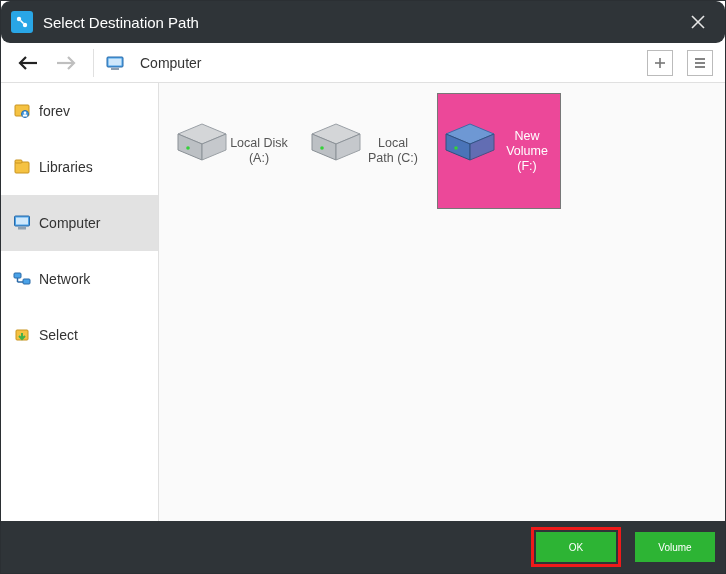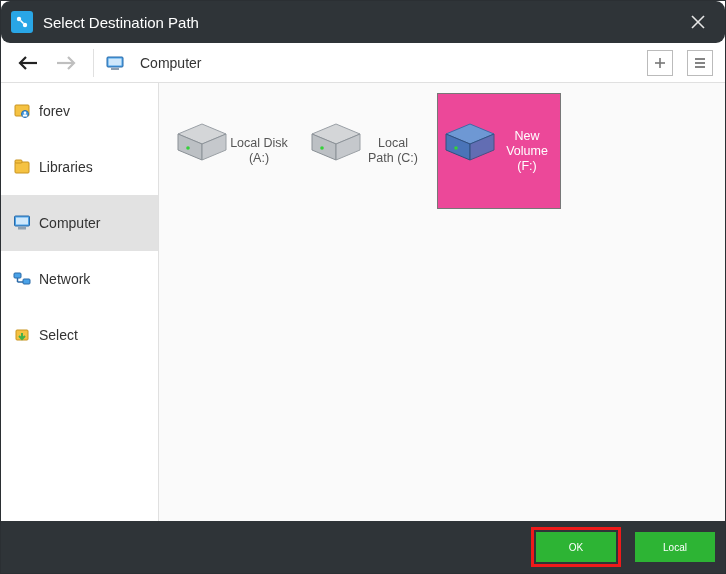--- a/index.html
+++ b/index.html
@@ -164,16 +164,16 @@
   </svg></div>
           <div class="drive-label">New Volume (F:)</div>
         </div>
       </div>
   </div>
 
   <div class="footer">
     <div class="highlight-box">
       <button class="btn btn-ok">OK</button>
     </div>
-    <button class="btn btn-cancel">Local</button>
+    <button class="btn btn-cancel">Volume</button>
   </div>
 
 </div>
 
 </body></html>

